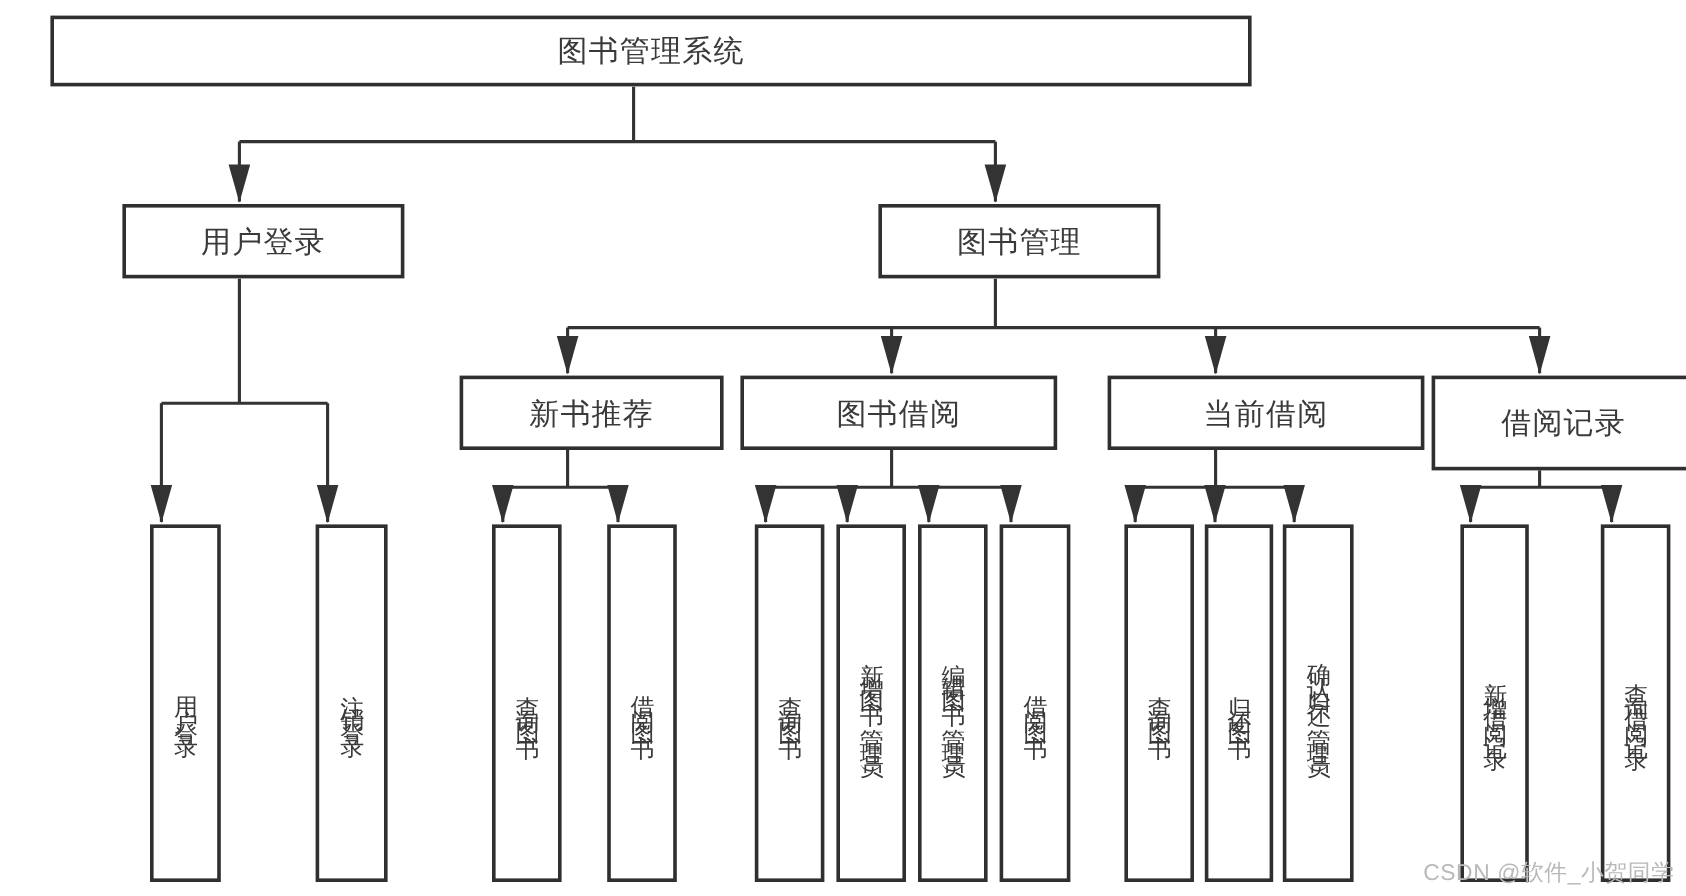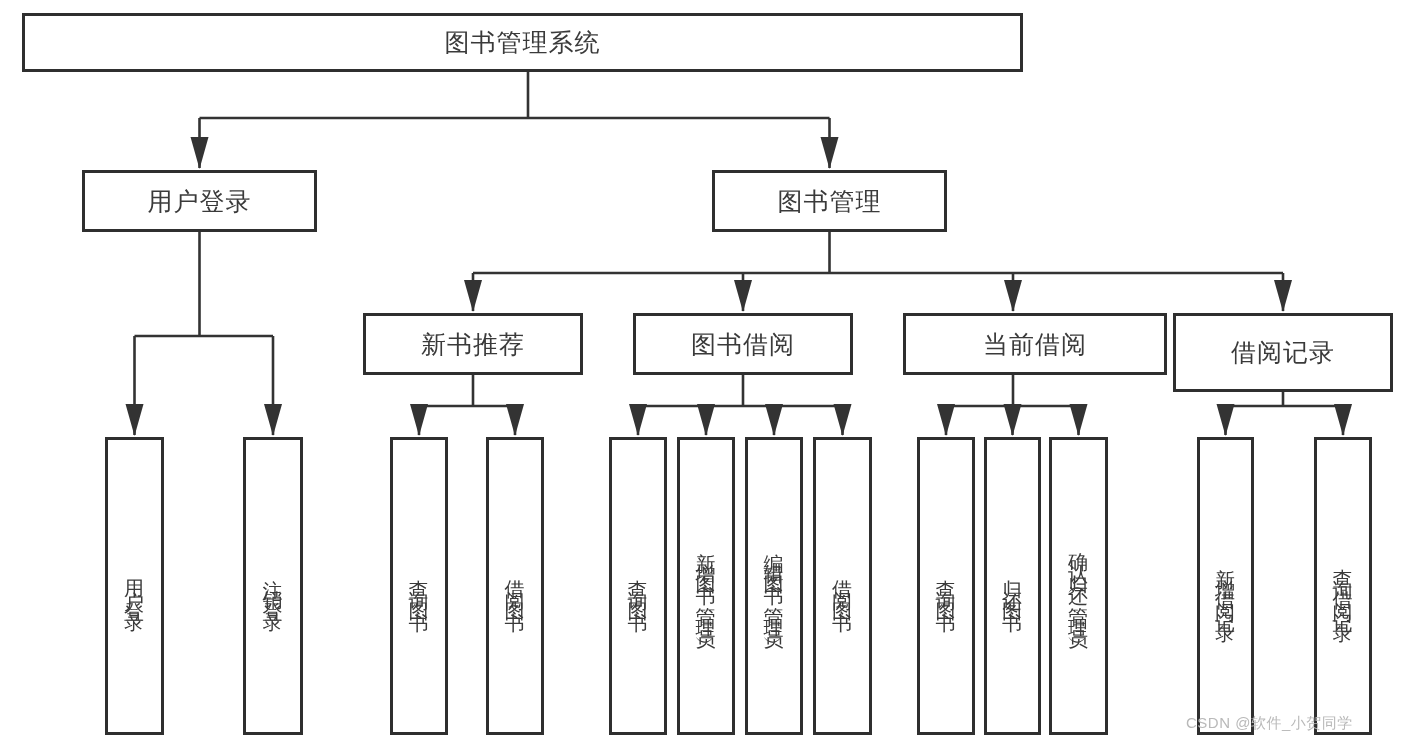--- a/index.html
+++ b/index.html
@@ -27,41 +27,42 @@
     pointer-events: none;
   }
   .node {
     position: absolute;
     background: var(--box_fill);
     border: 3px solid var(--box_border);
     display: flex;
     align-items: center;
     justify-content: center;
     color: var(--text);
+    margin-left: 20px;
   }
   .node.h span {
     font-size: 25px;
     letter-spacing: 1px;
     white-space: nowrap;
     color: var(--text);
   }
   .node.v span {
     writing-mode: vertical-rl;
     text-orientation: mixed;
     font-size: 20px;
     letter-spacing: 11px;
     line-height: 1;
     white-space: nowrap;
     color: var(--text);
   }
   .watermark {
     position: absolute;
     left: 1186px;
     top: 714px;
-    font-size: 15px;
+    font-size: 19px;
     letter-spacing: 0.5px;
     color: var(--watermark);
     white-space: nowrap;
     z-index: 5;
   }
 </style>
 </head>
 <body>
 
 <div class="canvas">
@@ -114,21 +115,21 @@
   <div class="node h" style="left:82px; top:170px; width:235px; height:62px">
     <span>用户登录</span>
   </div>
   <div class="node h" style="left:712px; top:170px; width:235px; height:62px">
     <span>图书管理</span>
   </div>
 
   <div class="node h" style="left:363px; top:313px; width:220px; height:62px">
     <span>新书推荐</span>
   </div>
-  <div class="node h" style="left:633px; top:313px; width:220px; height:62px">
+  <div class="node h" style="left:597px; top:313px; width:264px; height:62px">
     <span>图书借阅</span>
   </div>
   <div class="node h" style="left:903px; top:313px; width:264px; height:62px">
     <span>当前借阅</span>
   </div>
   <div class="node h" style="left:1173px; top:313px; width:220px; height:79px">
     <span>借阅记录</span>
   </div>
 
   <div class="node v" style="left:105px; top:437px; width:59px; height:298px">

